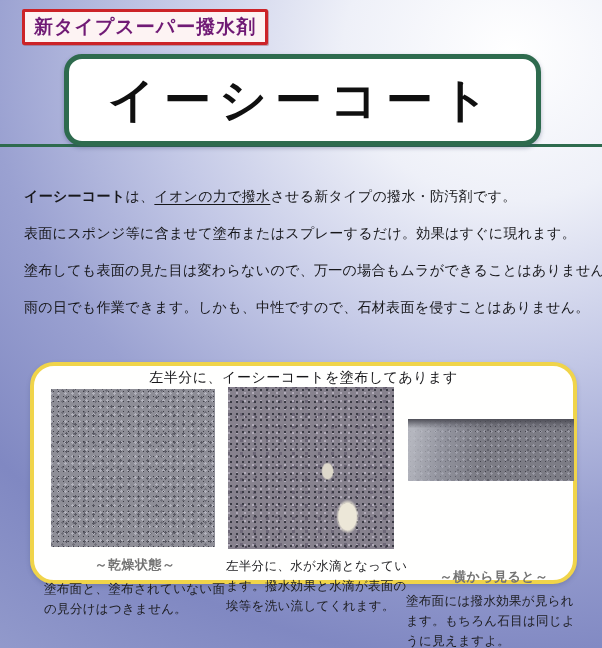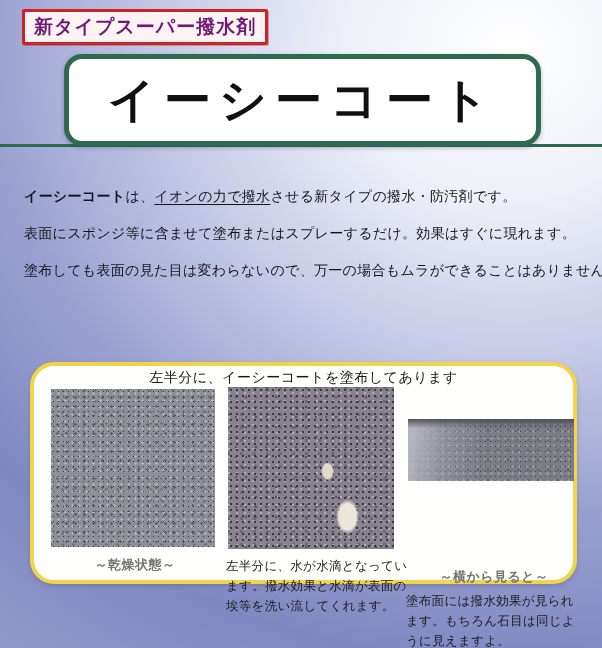--- a/index.html
+++ b/index.html
@@ -139,31 +139,33 @@
 <div class="green-rule"></div>
 
 <div class="title-box">
   <span class="title">イーシーコート</span>
 </div>
 
 <div class="intro">
   <p><span class="lead">イーシーコート</span><span>は、</span><span class="u">イオンの力で撥水</span><span>させる新タイプの撥水・防汚剤です。</span></p>
   <p>表面にスポンジ等に含ませて塗布またはスプレーするだけ。効果はすぐに現れます。</p>
   <p>塗布しても表面の見た目は変わらないので、万一の場合もムラができることはありません。</p>
+  <p>雨の日でも作業できます。しかも、中性ですので、石材表面を侵すことはありません。</p>
 </div>
 
 <div class="demo-box">
   <div class="demo-caption">左半分に、イーシーコートを塗布してあります</div>
 
   <div class="photo granite-base photo-dry"></div>
   <div class="photo photo-wet"></div>
   <div class="photo photo-side"></div>
 
   <div class="panel-caption cap-1">
     <div class="heading">～乾燥状態～</div>
+    <div class="body">塗布面と、塗布されていない面の見分けはつきません。</div>
   </div>
 
   <div class="panel-caption cap-2">
     <div class="body">左半分に、水が水滴となっています。撥水効果と水滴が表面の埃等を洗い流してくれます。</div>
   </div>
 
   <div class="panel-caption cap-3">
     <div class="heading">～横から見ると～</div>
     <div class="body">塗布面には撥水効果が見られます。もちろん石目は同じように見えますよ。</div>
   </div>

